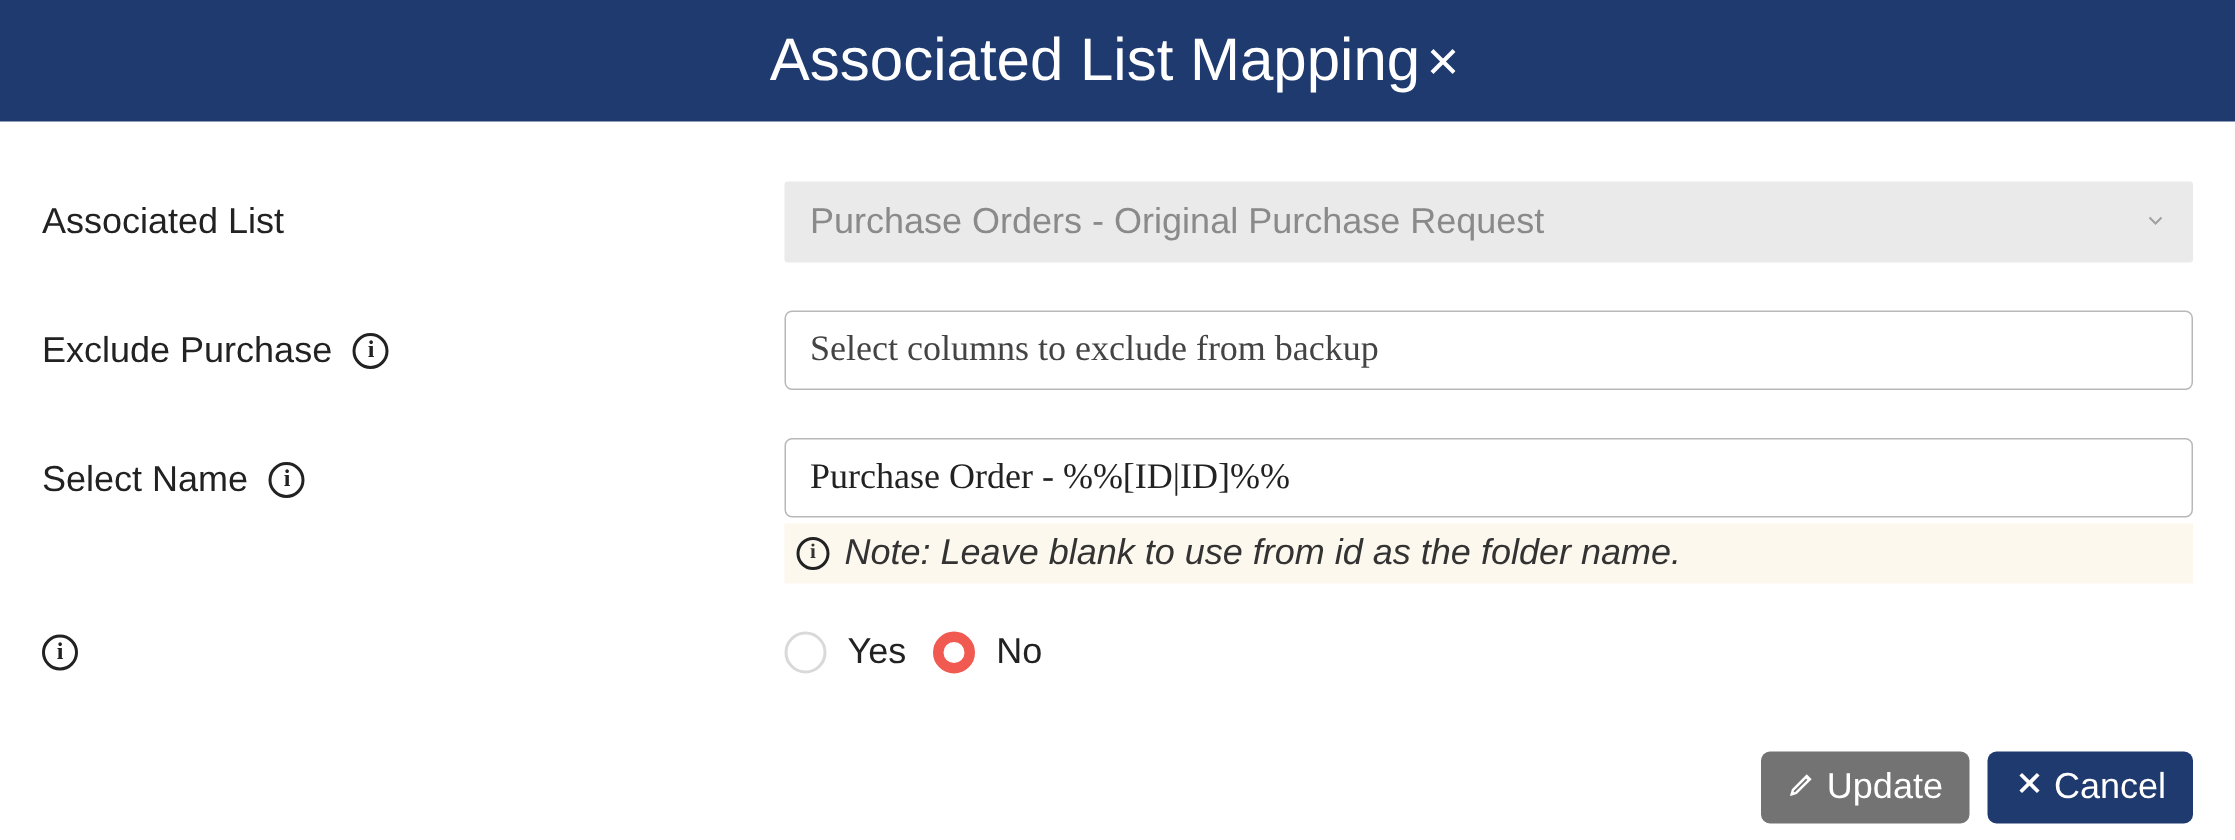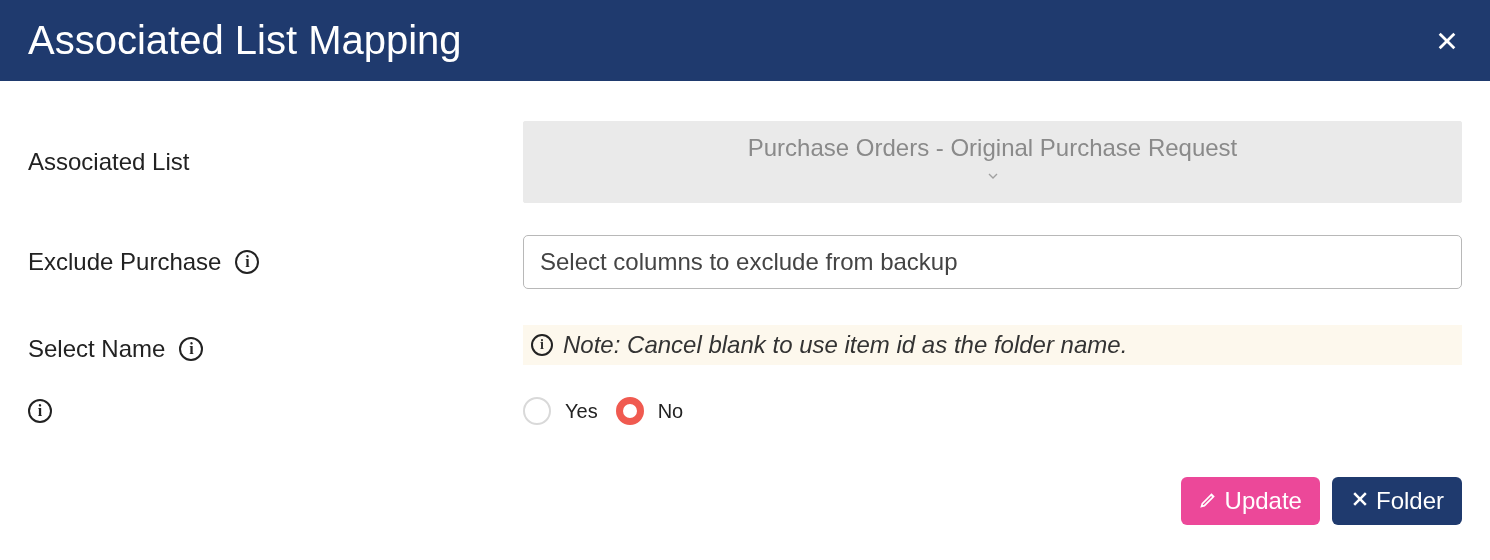--- a/index.html
+++ b/index.html
@@ -11,21 +11,21 @@
       font-family: Arial, Helvetica, sans-serif;
       background: #fff;
       width: 1490px;
       height: 560px;
     }
     .header {
       background: #1f3a6e;
       color: #fff;
       padding: 18px 28px;
       display: flex;
-      justify-content: space-between;
+      justify-content: center;
       align-items: center;
     }
     .header-title {
       font-size: 40px;
       font-weight: 400;
     }
     .close-icon {
       cursor: pointer;
       display: flex;
       align-items: center;
@@ -84,37 +84,36 @@
       width: 100%;
       background: #eaeaea;
       border: 1px solid #eaeaea;
       padding: 12px 16px;
       font-size: 24px;
       color: #8a8a8a;
       border-radius: 2px;
       display: flex;
       justify-content: space-between;
       align-items: center;
-      flex-direction: column;
     }
     .chevron-down-icon svg {
       width: 16px;
       height: 16px;
       stroke: #a0a0a0;
       stroke-width: 2;
       fill: none;
     }
     .text-input {
       width: 100%;
       border: 1px solid #b8b8b8;
       border-radius: 5px;
       padding: 12px 16px;
       font-size: 24px;
       color: #222;
-      font-family: Liberation Sans, sans-serif;
+      font-family: Liberation Serif, serif;
       outline: none;
     }
     .text-input::placeholder {
       color: #444;
     }
     .hint {
       background: #fdf8ed;
       padding: 6px 8px;
       margin-top: 4px;
       display: flex;
@@ -148,42 +147,42 @@
     }
     .radio-circle.unchecked {
       border: 2px solid #d9d9d9;
       background: #fff;
     }
     .radio-circle.checked {
       border: 7px solid #f05a50;
       background: #fff;
     }
     .radio-label {
-      font-size: 20px;
+      font-size: 24px;
       color: #222;
     }
     .button-row {
       display: flex;
       justify-content: flex-end;
       gap: 12px;
       padding: 0 28px 20px 28px;
     }
     .btn {
       display: flex;
       align-items: center;
       gap: 6px;
       padding: 10px 18px;
       font-size: 24px;
       border: none;
       border-radius: 6px;
       cursor: pointer;
       color: #fff;
     }
     .btn-primary {
-      background: #ec4899;
+      background: #737373;
     }
     .btn-secondary {
       background: #1f3a6e;
     }
     .btn-icon svg {
       width: 20px;
       height: 20px;
       stroke: #fff;
       fill: #fff;
     }
@@ -226,23 +225,24 @@
       <input type="text" class="text-input" placeholder="Select columns to exclude from backup" style="">
     </div>
   </div>
 
   <div class="form-row align-top">
     <div class="form-label" style="padding-top:14px;">
       <span>Select Name</span>
       <span class="info-icon">i</span>
     </div>
     <div class="form-control-wrapper">
+      <input type="text" class="text-input" value="Purchase Order - %%[ID|ID]%%" style="">
       <div class="hint">
         <span class="info-icon small" style="font-style:normal;">i</span>
-        <span class="hint-text"><span class="bold">Note:</span><span> Cancel blank to use item id as the folder name.</span></span>
+        <span class="hint-text"><span class="bold">Note:</span><span> Leave blank to use from id as the folder name.</span></span>
       </div>
     </div>
   </div>
 
   <div class="form-row">
     <div class="form-label">
       <span class="info-icon">i</span>
     </div>
     <div class="form-control-wrapper">
       <div class="radio-group">
@@ -269,15 +269,15 @@
     </span>
     <span>Update</span>
   </button>
   <button class="btn btn-secondary">
     <span class="btn-icon">
       <svg viewBox="0 0 24 24" fill="none" stroke-width="3">
           <line x1="5" y1="5" x2="19" y2="19"></line>
           <line x1="19" y1="5" x2="5" y2="19"></line>
         </svg>
     </span>
-    <span>Folder</span>
+    <span>Cancel</span>
   </button>
 </div>
 
 </body></html>

